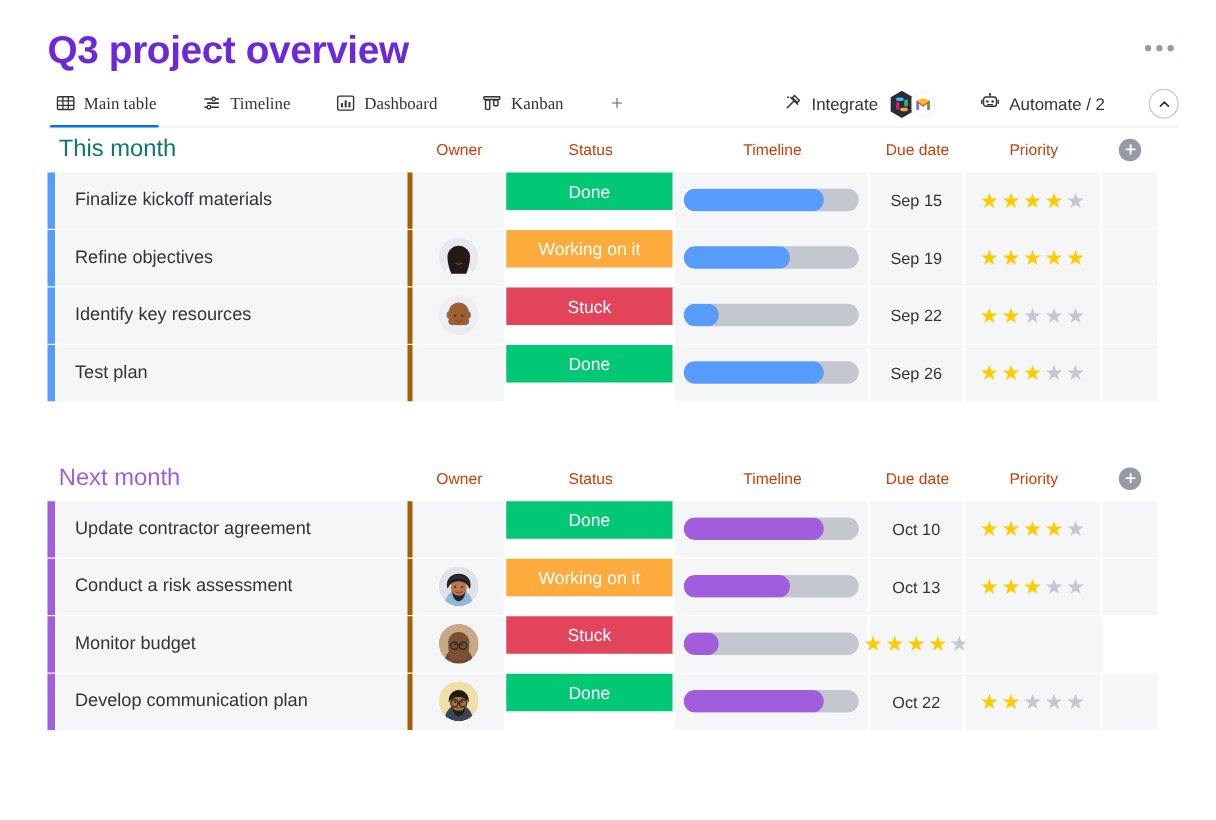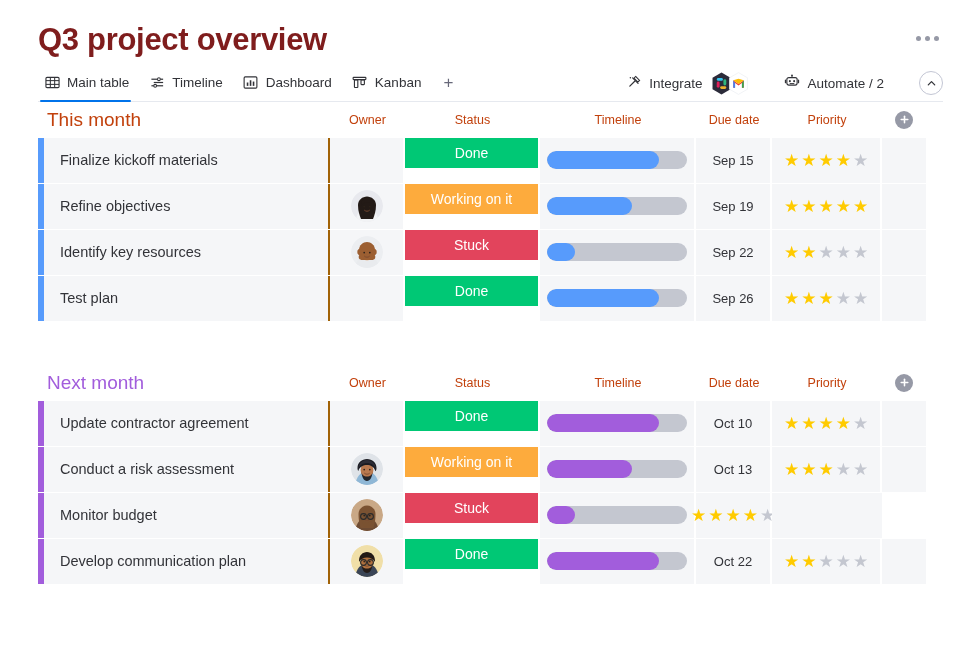--- a/index.html
+++ b/index.html
@@ -10,36 +10,36 @@
     overflow: hidden;
   }
   .page { position: relative; width: 973px; height: 656px; padding: 0; }
 
   
   .topbar {
     display: flex; align-items: flex-start; justify-content: space-between;
     padding: 22px 30px 0 38px;
   }
   .board-title {
-    font-size: 31px; font-weight: bold; color: #7f1d1d;
+    font-size: 31px; font-weight: bold; color: #6d28d9;
     letter-spacing: -0.3px; line-height: 1.15;
   }
   .dots-menu {
     display: flex; gap: 4px; align-items: center; padding: 14px 4px; cursor: pointer;
   }
   .dots-menu i { width: 5px; height: 5px; border-radius: 50%; background: #9699a6; display:block; }
 
   
   .tabbar {
     display: flex; align-items: center; justify-content: space-between;
     margin: 14px 30px 0 38px;
     border-bottom: 1px solid #e6e9ef;
     height: 30px;
   }
-  .tabs { display: flex; align-items: center; height: 30px; gap: 0; }
+  .tabs { display: flex; align-items: center; height: 30px; gap: 16px; font-family: Liberation Serif, serif; }
   .tab {
     display: flex; align-items: center; gap: 7px;
     font-size: 13.5px; color: #323338; cursor: pointer;
     padding: 0 14px 7px 6px; height: 30px; position: relative;
     white-space: nowrap;
   }
   .tab.active { color: #323338; }
   .tab.active::after {
     content: ""; position: absolute; left: 2px; right: 12px; bottom: -1px;
     height: 2.5px; background: #0073ea; border-radius: 2px;
@@ -63,36 +63,36 @@
   }
 
   
   .group { margin: 0 30px 0 38px; }
   .group.next { margin-top: 44px; }
 
   .grid-row { display: grid; grid-template-columns: 292px 75px 135px 156px 76px 110px 44px; }
 
   .group-head { height: 36px; align-items: center; }
   .group-title { font-size: 19px; font-weight: normal; padding-left: 9px; }
-  .group-title.blue { color: #c2410c; }
+  .group-title.blue { color: #0f766e; }
   .group-title.purple { color: #a25ddc; }
   .col-head {
     font-size: 12.5px; color: #c2410c; text-align: center;
     display: flex; align-items: center; justify-content: center;
   }
   .addcol { display: flex; align-items: center; justify-content: center; }
   .plus-circle {
     width: 18px; height: 18px; border-radius: 50%; background: #9699a6;
     display: flex; align-items: center; justify-content: center; cursor: pointer;
   }
 
   .row { height: 45px; margin-bottom: 1px; }
   .cell { background: #f5f6f8; display: flex; align-items: center; height: 45px; }
 
-  .name-cell { padding-left: 0; position: relative; border-right: 2px solid #a16207; }
+  .name-cell { padding-left: 0; position: relative; border-right: 4px solid #a16207; }
   .colorbar { width: 6px; height: 45px; flex: 0 0 6px; }
   .name-text {
     font-size: 14.5px; color: #323338; padding-left: 16px;
     white-space: nowrap; overflow: hidden; text-overflow: ellipsis;
   }
 
   .owner-cell { justify-content: center; border-right: 2px solid #fff; }
   .avatar { width: 32px; height: 32px; border-radius: 50%; overflow: hidden; display:block; }
 
   .status-cell {

